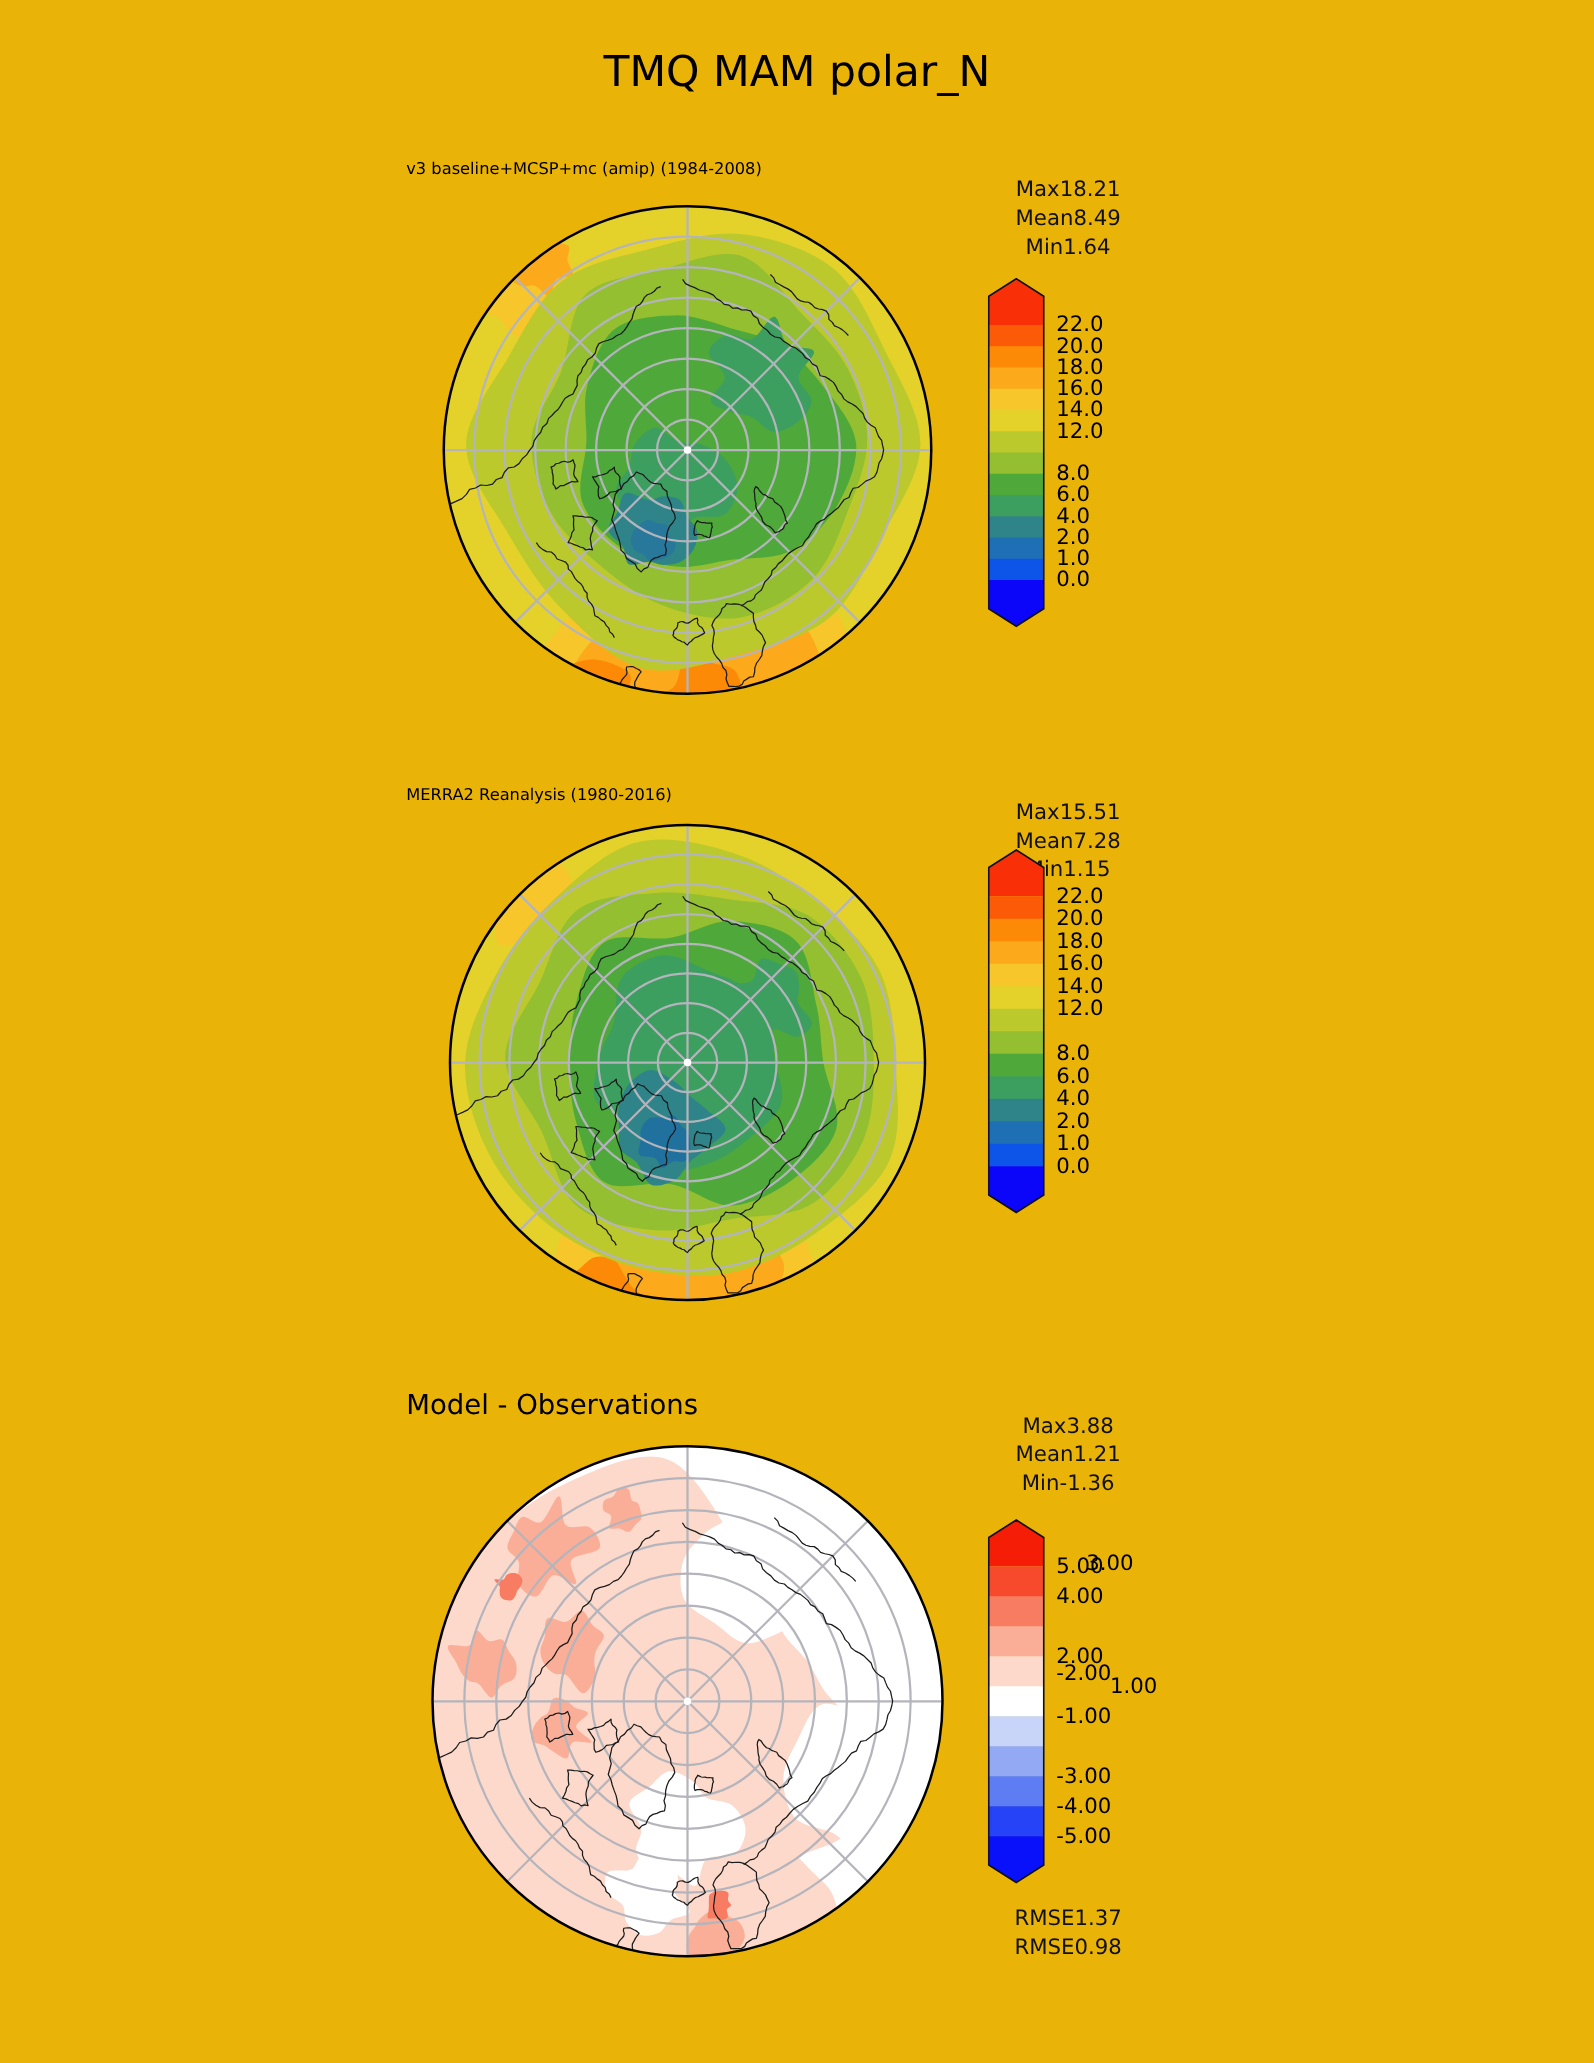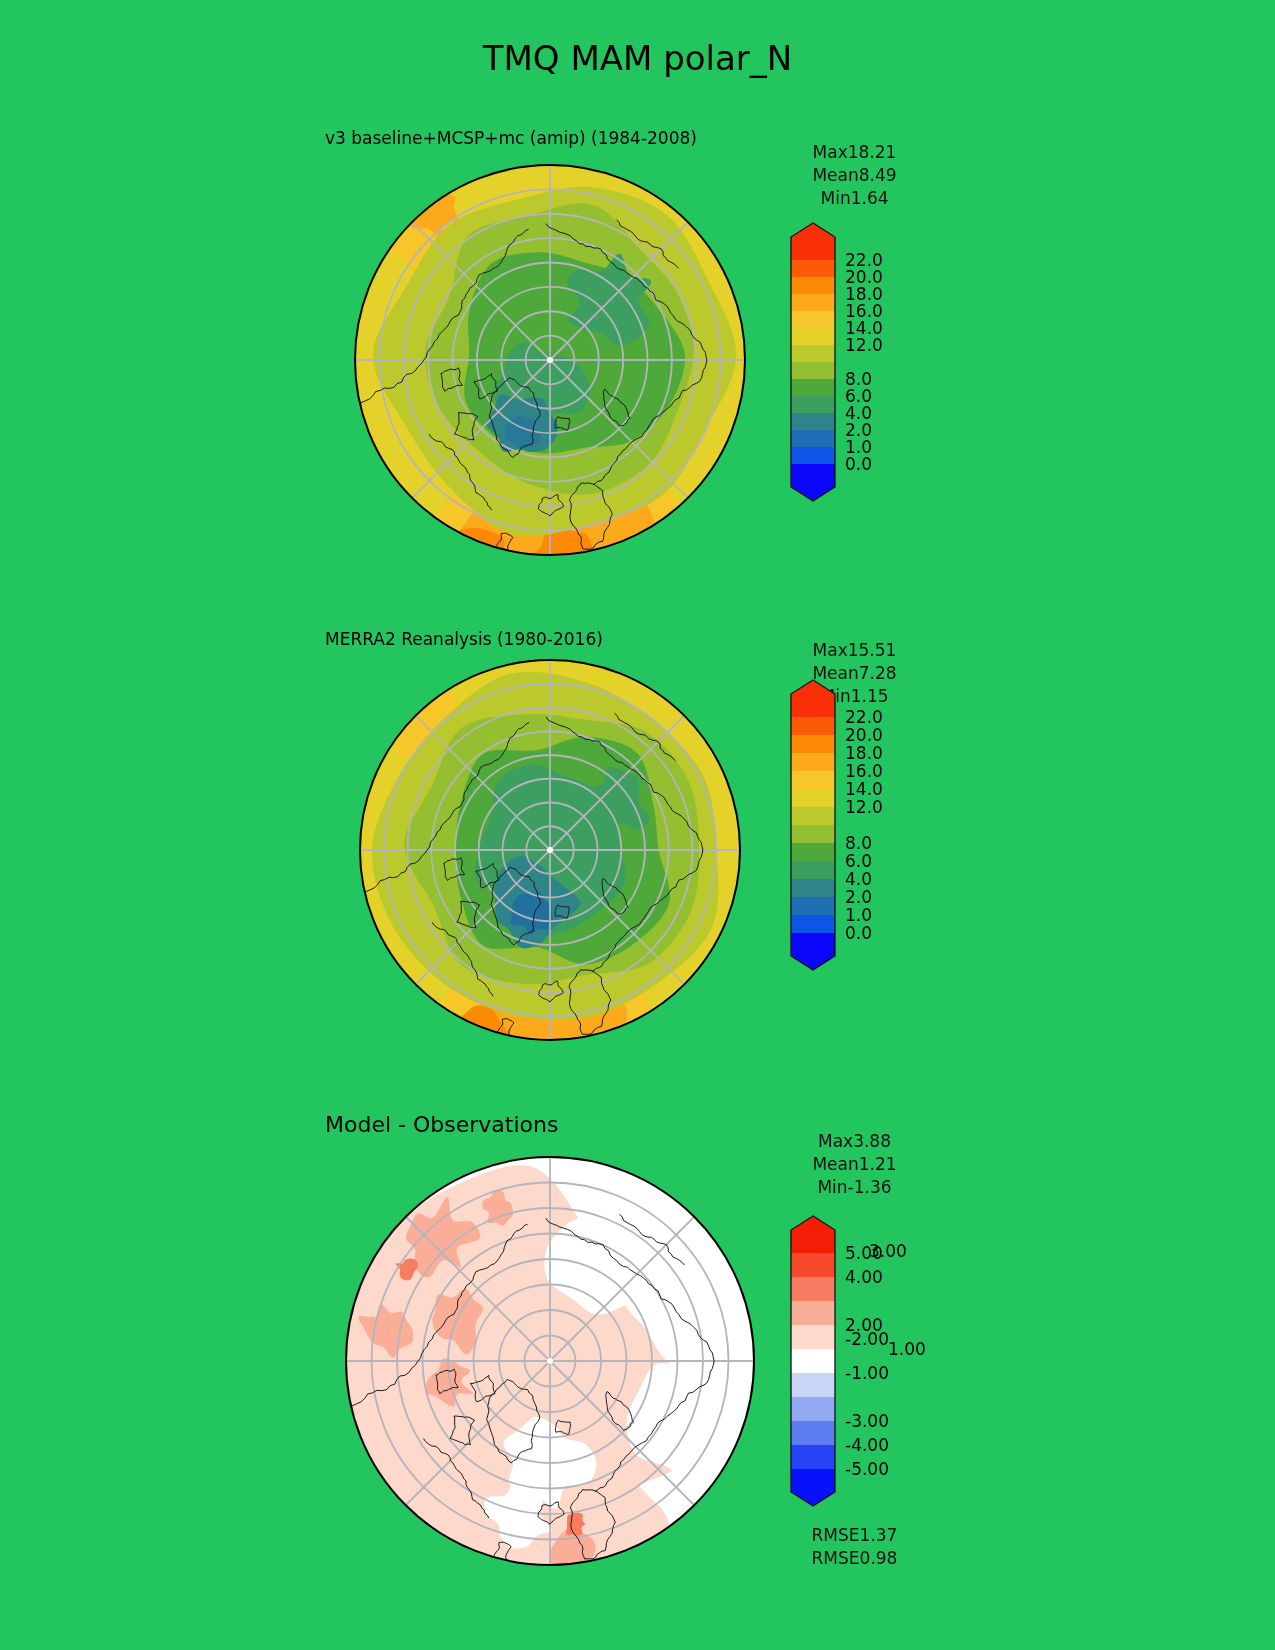--- a/index.html
+++ b/index.html
@@ -1,20 +1,20 @@
 <!DOCTYPE html>
 <html><head>
 <meta charset="utf-8">
 <style>
   html,body{margin:0;padding:0;background:#ffffff;}
-  #fig{position:relative;width:1275px;height:1650px;background:#22c55e;
+  #fig{position:relative;width:1275px;height:1650px;background:#eab308;
        font-family:"DejaVu Sans","Liberation Sans",sans-serif;color:#111;overflow:hidden;}
   .figtitle{position:absolute;left:0;top:38px;width:1275px;text-align:center;
             font-size:34px;color:#000;}
-  .ptitle{position:absolute;white-space:nowrap;font-size:17px;color:#000;}
+  .ptitle{position:absolute;white-space:nowrap;font-size:13px;color:#000;}
   .ptitle.big{font-size:22px;}
   .stats{position:absolute;left:792px;width:125px;font-size:17px;line-height:23px;}
   .srow{display:flex;justify-content:center;}
   .sval{text-align:right;}
   .cblabel{position:absolute;left:845px;height:22px;line-height:22px;font-size:17px;
            white-space:nowrap;color:#000;}
   .mapsvg,.cbsvg{position:absolute;}
   .panel{position:absolute;left:0;top:0;width:0;height:0;}
 </style>
 </head>

